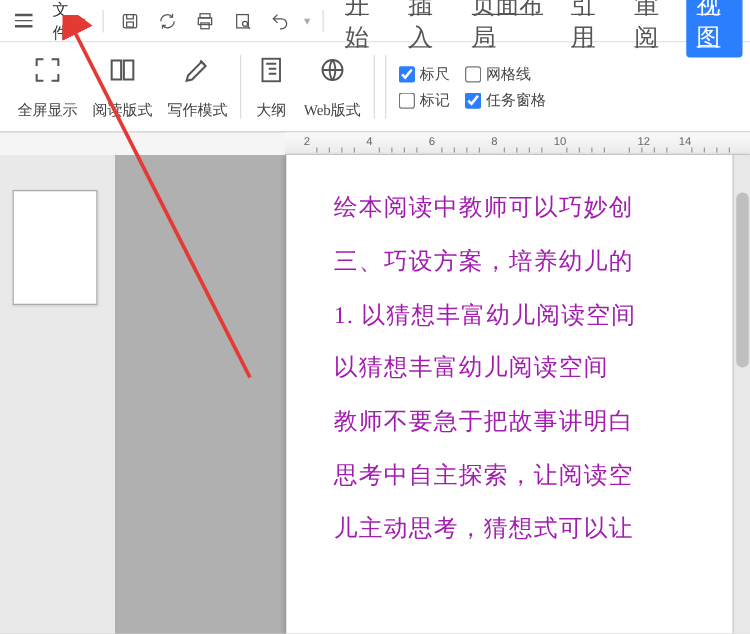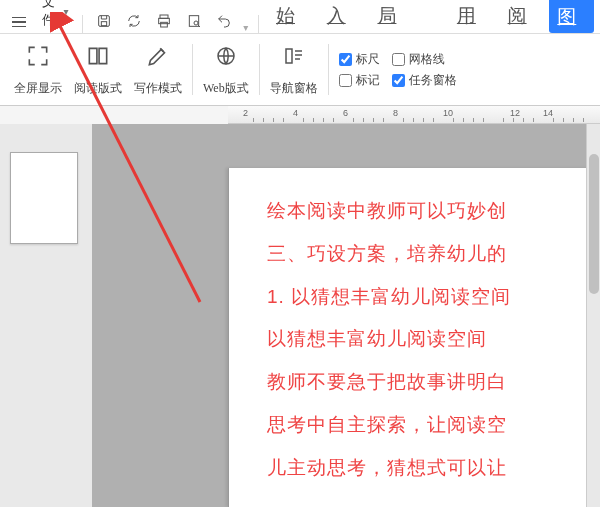--- a/index.html
+++ b/index.html
@@ -7,21 +7,21 @@
       font-family: "Microsoft YaHei", sans-serif;
       font-size: 12px;
       background: #f5f5f5;
       width: 600px;
       height: 507px;
       overflow: hidden;
       position: relative;
     }
     .top-bar {
       display: flex;
-      align-items: flex-end;
+      align-items: center;
       background: #fff;
       height: 34px;
       border-bottom: 1px solid #ddd;
       padding: 0 6px;
       gap: 4px;
     }
     .top-bar .hamburger {
       display: flex; flex-direction: column; gap: 3px;
       padding: 6px; cursor: pointer;
     }
@@ -115,30 +115,29 @@
     .thumb-page {
       width: 68px; height: 92px;
       background: #fff; border: 1px solid #aaa;
       box-shadow: 0 1px 2px rgba(0,0,0,.15);
     }
     .gap-area { flex: 0 0 136px; background: #b0b0b0; }
     .doc-page {
       flex: 1;
       background: #fff;
       padding: 22px 0 0 38px;
-      font-family: Liberation Sans, sans-serif;
+      font-family: Liberation Serif, serif;
       font-size: 19px;
-      color: #ef4444;
+      color: #a21caf;
       line-height: 2.25;
       letter-spacing: 1px;
       border-left: 1px solid #999;
       box-shadow: -2px 0 3px rgba(0,0,0,.1);
       overflow: hidden;
       white-space: nowrap;
-      margin-top: 44px;
     }
     .scroll-bar {
       position: absolute; right: 0; top: 0; bottom: 0;
       width: 14px; background: #e8e8e8;
       border-left: 1px solid #ccc;
     }
     .scroll-thumb {
       position: absolute; left: 2px; width: 10px;
       top: 30px; height: 140px;
       background: #c0c0c0; border-radius: 5px;
@@ -225,39 +224,39 @@
   <div class="rb-btn">
     <div class="icon-box">
       <svg width="26" height="26" viewBox="0 0 24 24" fill="none" stroke="#555" stroke-width="1.5">
           <path d="M4 20l4-1 10-10-3-3L5 16z"></path>
           <path d="M14 5l3 3"></path>
         </svg>
     </div>
     <span>写作模式</span>
   </div>
   <div class="rb-divider"></div>
+  <div class="rb-btn" style="min-width:40px">
+    <div class="icon-box">
+      <svg width="24" height="24" viewBox="0 0 24 24" fill="none" stroke="#555" stroke-width="1.5">
+          <rect x="5" y="3" width="14" height="18"></rect>
+          <path d="M8 7h8M10 11h6M10 15h6"></path>
+        </svg>
+    </div>
+    <span>大纲</span>
+  </div>
   <div class="rb-btn">
     <div class="icon-box">
       <svg width="24" height="24" viewBox="0 0 24 24" fill="none" stroke="#555" stroke-width="1.5">
           <circle cx="12" cy="12" r="8"></circle>
           <path d="M4 12h16M12 4c3 4 3 12 0 16M12 4c-3 4-3 12 0 16"></path>
         </svg>
     </div>
     <span>Web版式</span>
   </div>
   <div class="rb-divider"></div>
-  <div class="rb-btn">
-    <div class="icon-box">
-      <svg width="24" height="24" viewBox="0 0 24 24" fill="none" stroke="#555" stroke-width="1.5">
-          <rect x="4" y="5" width="6" height="14"></rect>
-          <path d="M13 7h7M13 11h7M13 15h5"></path>
-        </svg>
-    </div>
-    <span>导航窗格</span>
-  </div>
   <div class="rb-divider"></div>
   <div class="rb-checkgroup">
     <label>
         <input type="checkbox" checked="" style="">
         <span>标尺</span>
       </label>
     <label>
         <input type="checkbox" style="">
         <span>网格线</span>
       </label>

